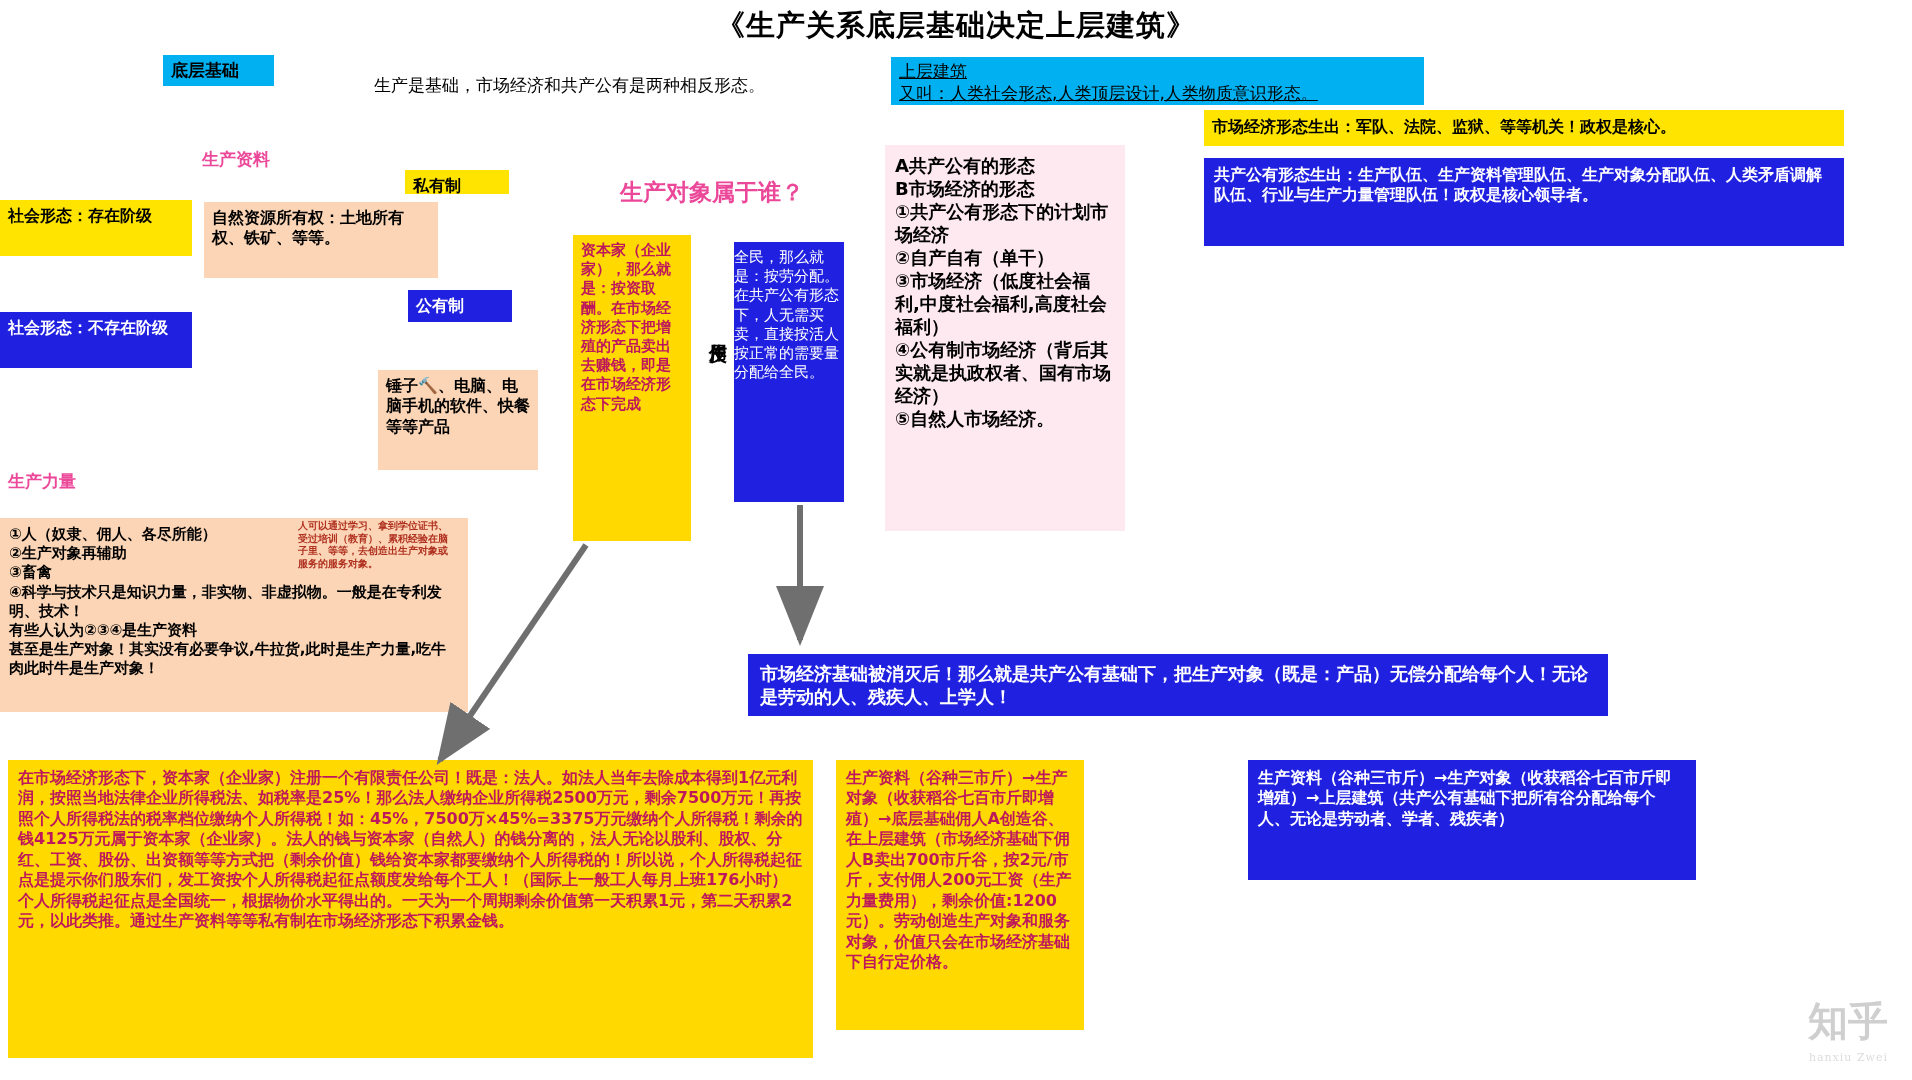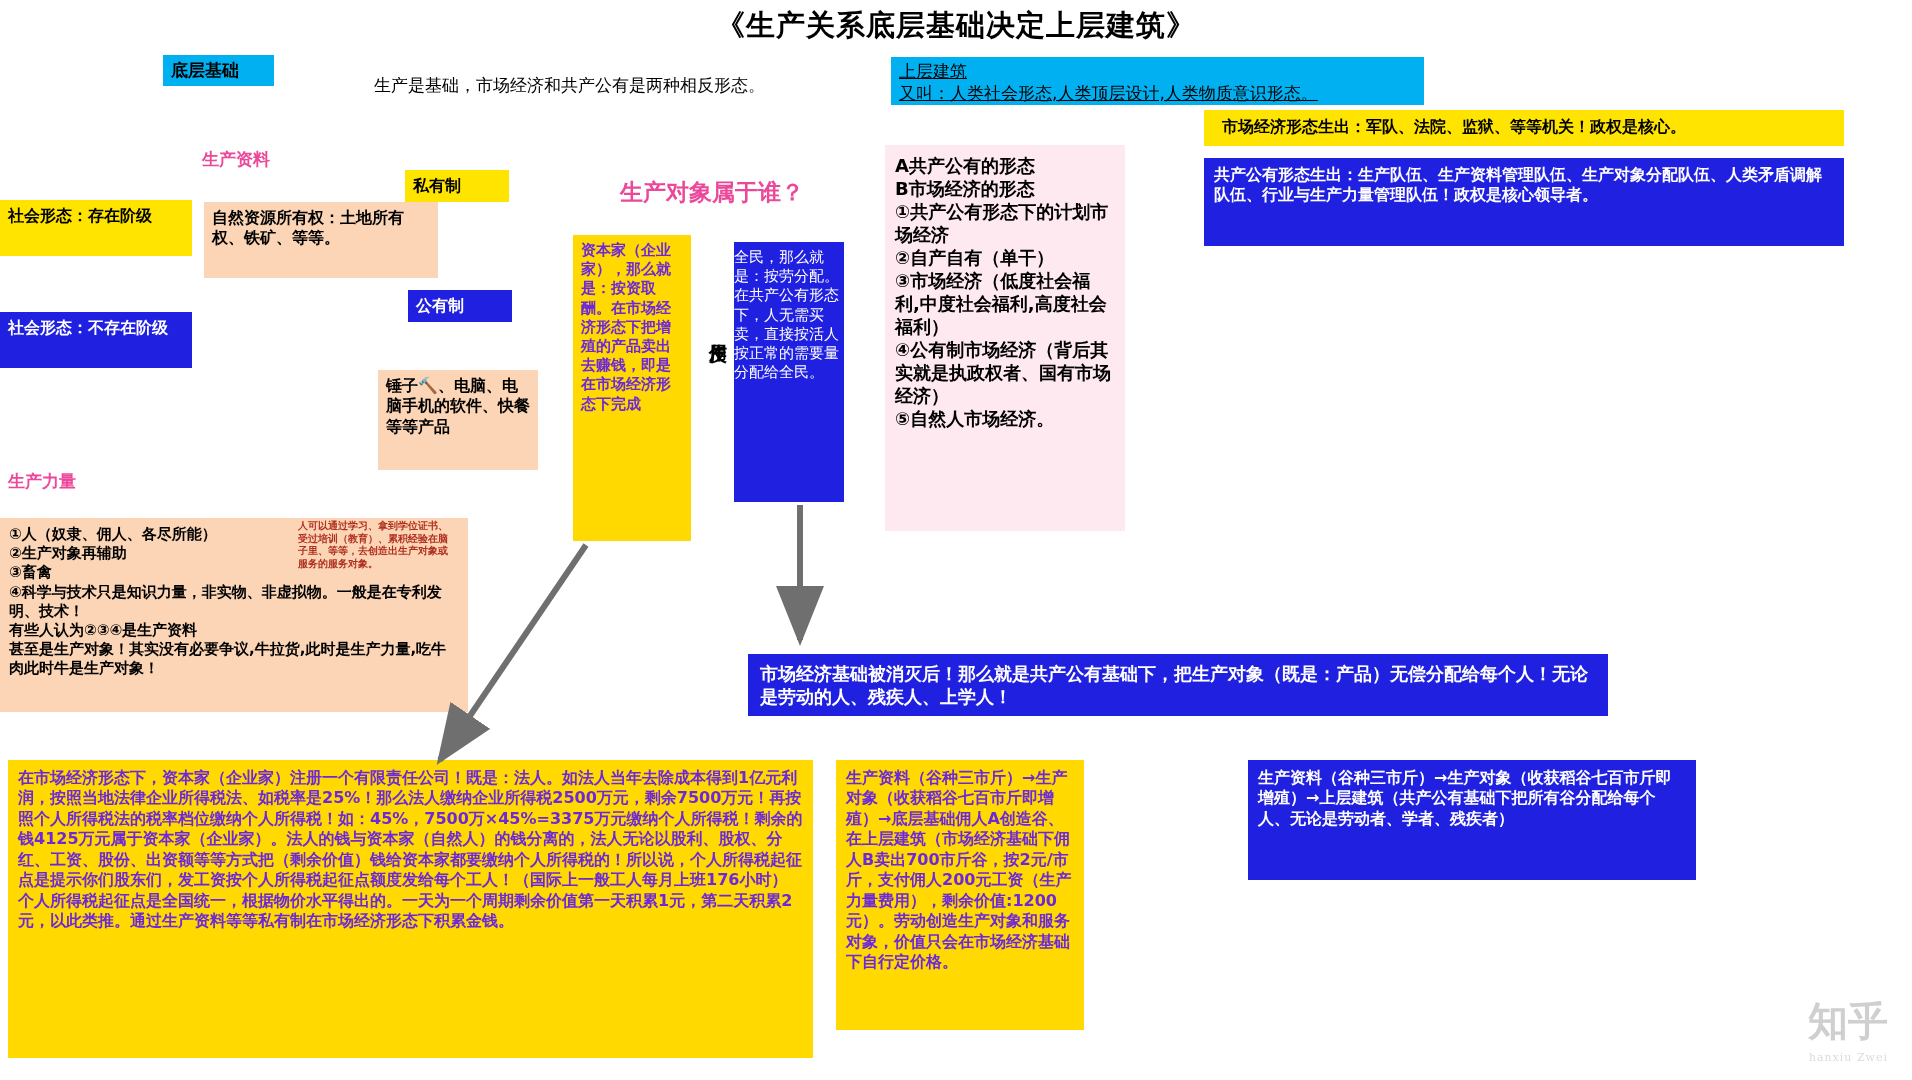--- a/index.html
+++ b/index.html
@@ -17,21 +17,21 @@
   }
   .subtitle{
     position:absolute;font-size:17px;color:#000;
   }
   .lbl{position:absolute;font-weight:bold;}
   .cyan{background:#00b0f0;color:#000;}
   .yellow{background:#ffe400;color:#000;}
   .blue{background:#2020e0;color:#fff;}
   .peach{background:#fbd5b5;color:#000;}
   .pink{background:#fde9ef;color:#000;}
-  .gold{background:#ffd900;color:#6d28d9;}
+  .gold{background:#ffd900;color:#be185d;}
   .redtext{color:#ec4899;font-weight:bold;}
   .underline{text-decoration:underline;}
   .vertical{
     writing-mode:vertical-rl;text-orientation:upright;
   }
   .small-red{
     color:#b03020;font-size:10px;line-height:1.25;font-weight:bold;
   }
   .wm{
     position:absolute;right:24px;bottom:16px;color:#cfcfcf;
@@ -52,27 +52,27 @@
 
   <div class="subtitle" style="left:374px;top:74px;width:520px;">生产是基础，市场经济和共产公有是两种相反形态。</div>
 
   <div class="box cyan" style="left:163px;top:55px;width:111px;height:31px;padding:5px 8px;font-size:17px;font-weight:bold;">底层基础</div>
 
   <div class="box cyan" style="left:891px;top:45px;width:533px;height:48px;padding:4px 8px;font-size:17px;font-weight:normal;margin-top:12px;">
     <div class="underline">上层建筑</div>
     <div class="underline">又叫：人类社会形态,人类顶层设计,人类物质意识形态。</div>
   </div>
 
-  <div class="box yellow" style="left:1204px;top:110px;width:640px;height:36px;padding:7px 18px;font-size:16px;font-weight:bold;">市场经济形态生出：军队、法院、监狱、等等机关！政权是核心。</div>
+  <div class="box yellow" style="left:1204px;top:110px;width:640px;height:36px;padding:7px 8px;font-size:16px;font-weight:bold;">市场经济形态生出：军队、法院、监狱、等等机关！政权是核心。</div>
 
   <div class="box blue" style="left:1204px;top:158px;width:640px;height:88px;padding:7px 10px;font-size:16px;font-weight:bold;">共产公有形态生出：生产队伍、生产资料管理队伍、生产对象分配队伍、人类矛盾调解队伍、行业与生产力量管理队伍！政权是核心领导者。</div>
 
   <div class="lbl redtext" style="left:202px;top:148px;font-size:17px;">生产资料</div>
 
-  <div class="box yellow" style="left:405px;top:170px;width:104px;height:32px;padding:6px 8px;font-size:16px;font-weight:bold;">私有制</div>
+  <div class="box yellow" style="left:405px;top:170px;width:104px;height:24px;padding:6px 8px;font-size:16px;font-weight:bold;">私有制</div>
 
   <div class="lbl redtext" style="left:620px;top:177px;font-size:23px;">生产对象属于谁？</div>
 
   <div class="box yellow" style="left:0px;top:200px;width:192px;height:56px;padding:6px 8px;font-size:16px;font-weight:bold;">社会形态：存在阶级</div>
 
   <div class="box peach" style="left:204px;top:202px;width:234px;height:76px;padding:6px 8px;font-size:16px;font-weight:bold;">自然资源所有权：土地所有权、铁矿、等等。</div>
 
   <div class="box pink" style="left:885px;top:145px;width:240px;height:386px;padding:9px 10px;font-size:18px;font-weight:bold;white-space:pre-wrap;">A共产公有的形态
 B市场经济的形态
 ①共产公有形态下的计划市场经济

